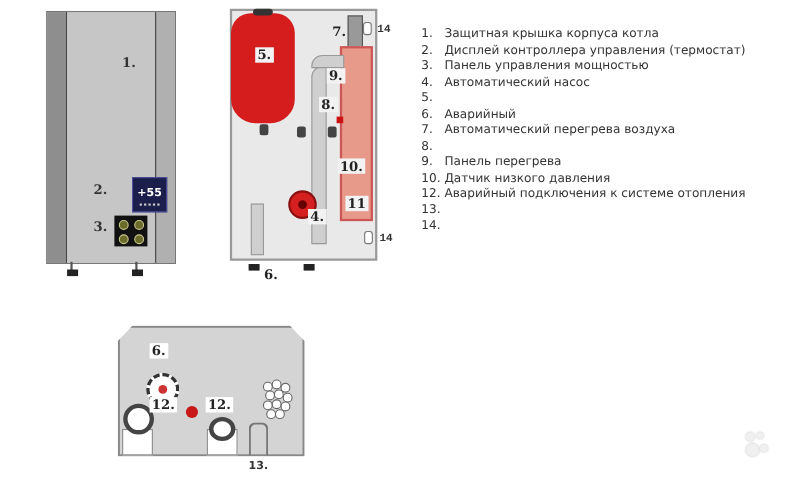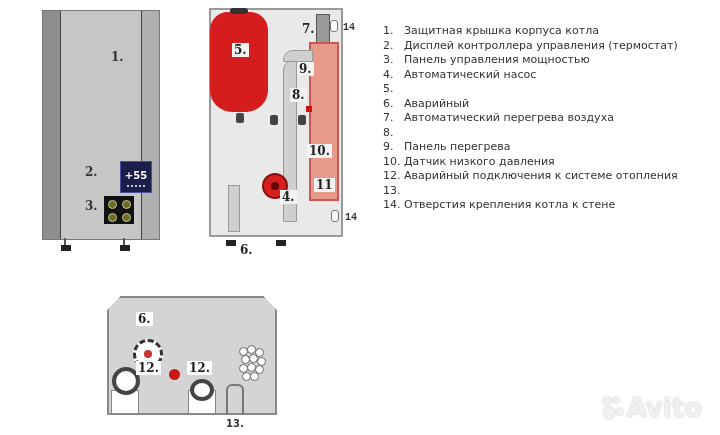--- a/index.html
+++ b/index.html
@@ -143,21 +143,20 @@
     </div>
   <div class="row">
       <span class="n">12.</span>
       <span>Аварийный подключения к системе отопления</span>
     </div>
   <div class="row">
       <span class="n">13.</span>
     </div>
   <div class="row">
       <span class="n">14.</span>
-      <span>Отверстия крепления котла к стене</span>
     </div>
 </div>
 
 <div class="abs bottom"></div>
 <div class="lblbox" style="left:136px;top:312px;background:#fff">6.</div>
 <div class="gauge"></div>
 <div class="portbase" style="left:111px;top:390px"></div>
 <div class="port" style="left:112px;top:367px"></div>
 <div class="lblbox" style="left:136px;top:361px;background:#fff">12.</div>
 <div class="redbtn"></div>
@@ -180,14 +179,13 @@
 </div>
 <div class="lbl" style="left:226px;top:418px;font-family:'DejaVu Sans',sans-serif;font-size:10px">13.</div>
 
 <div class="abs avito">
   <div class="dots">
     <span style="left:0;top:0;width:8px;height:8px"></span>
     <span style="left:10px;top:0;width:6px;height:6px"></span>
     <span style="left:0;top:10px;width:12px;height:12px"></span>
     <span style="left:13px;top:11px;width:7px;height:7px"></span>
   </div>
-  <span>Avito</span>
 </div>
 
 </body></html>

